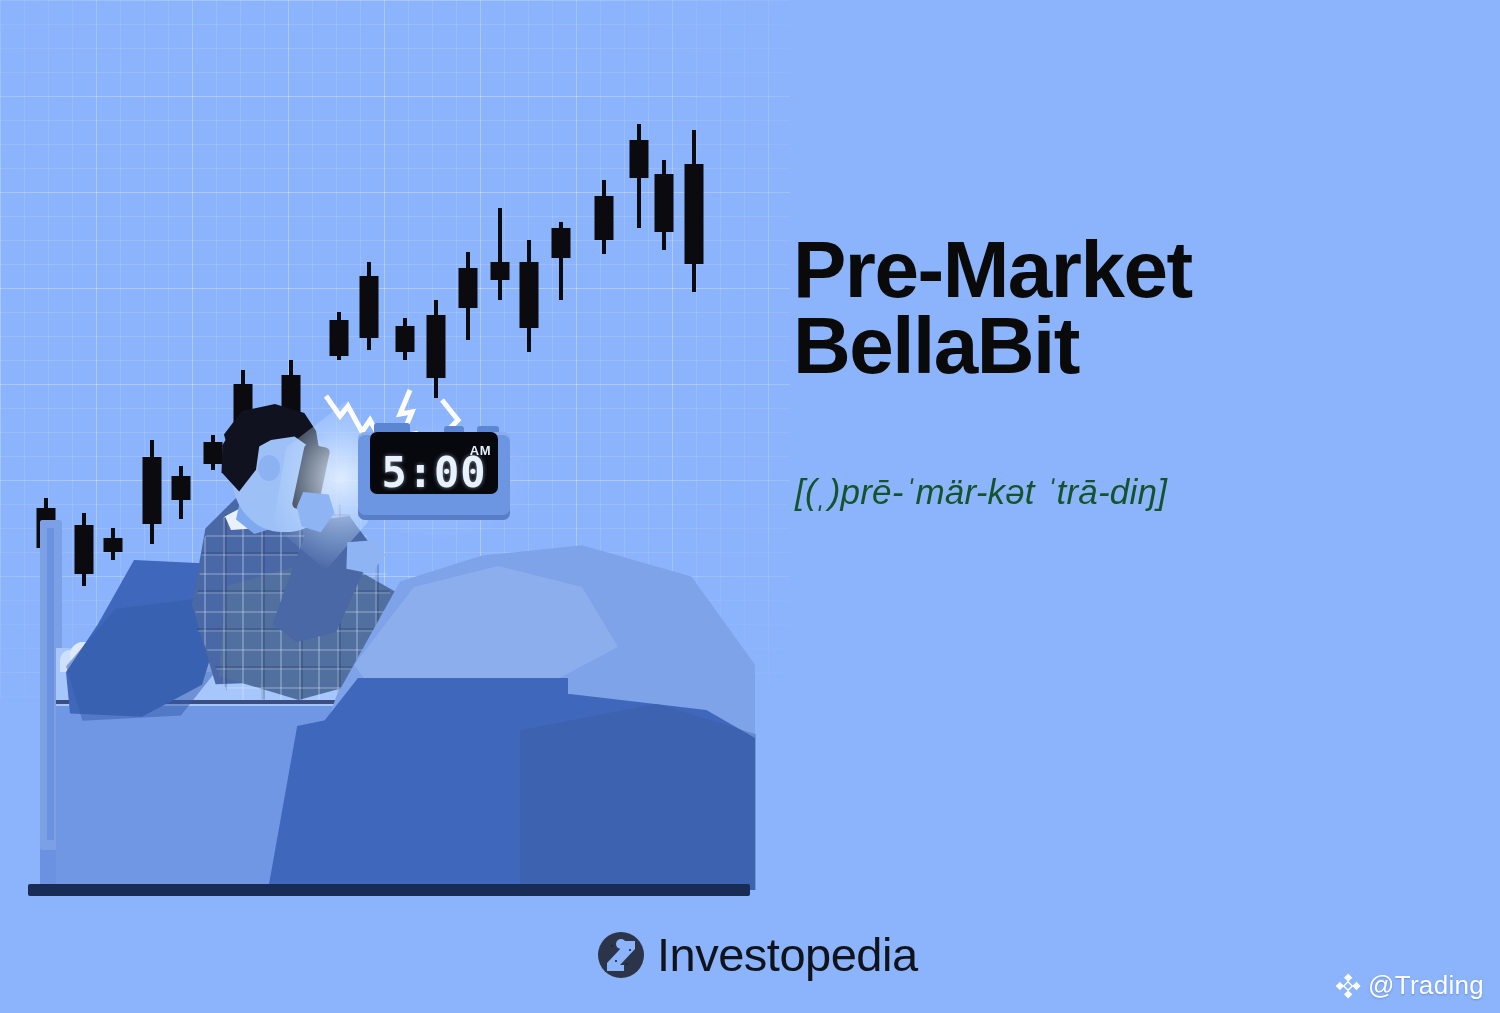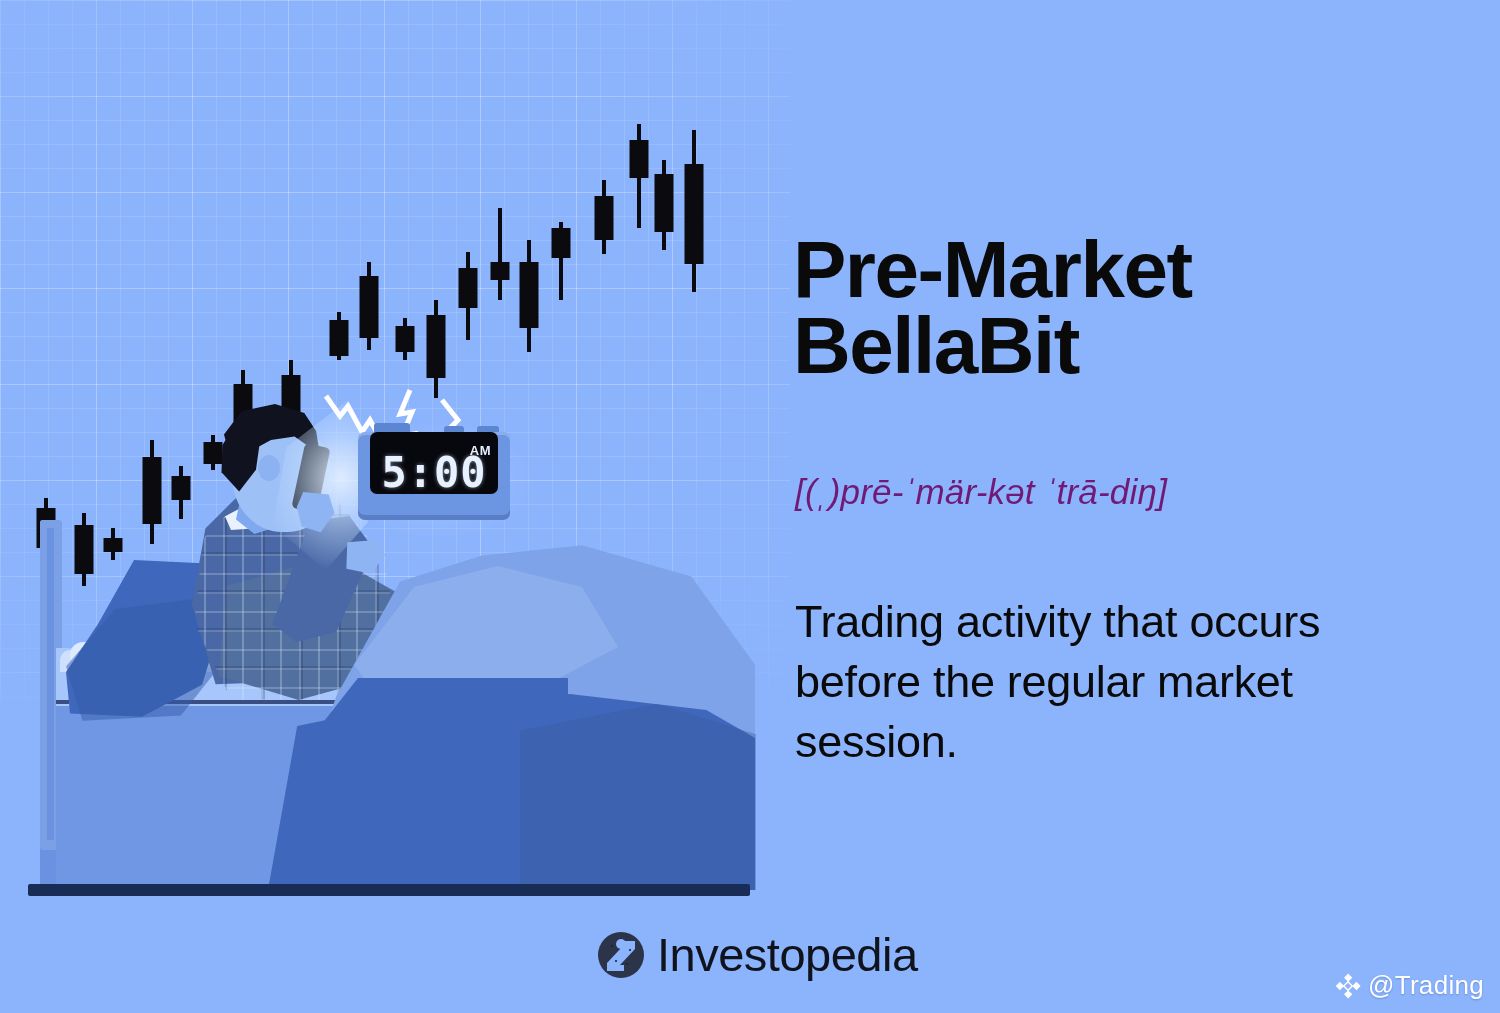--- a/index.html
+++ b/index.html
@@ -33,21 +33,21 @@
   
   .textcol{position:absolute;left:793px;top:0;width:707px;height:1013px;}
   .title{
     position:absolute;left:0;top:188px;width:700px;
     font-size:80px;line-height:.95;font-weight:700;color:#0a0a0a;
     letter-spacing:-1.5px;
     margin-top:44px;
   }
   .pron{
     position:absolute;left:2px;top:472px;
-    font-size:35px;font-style:italic;font-weight:400;color:#701a75;
+    font-size:35px;font-style:italic;font-weight:400;color:#14532d;
     letter-spacing:.2px;white-space:nowrap;
   }
   .defn{
     position:absolute;left:2px;top:592px;width:610px;
     font-size:45px;line-height:1.33;font-weight:400;color:#0a0a0a;
     letter-spacing:-.3px;
   }
 
   
   .logo{position:absolute;left:597px;top:931px;display:flex;align-items:center;gap:12px;}
@@ -321,21 +321,20 @@
       <span class="clock-ampm">AM</span>
     </div>
   </div>
 
   <div class="textcol">
     <h1 class="title">
       <span>Pre-Market</span><br>
       <span>BellaBit</span>
     </h1>
     <div class="pron">[(ˌ)prē-ˈmär-kət ˈtrā-diŋ]</div>
-    <div class="defn">Trading activity that occurs before the regular market session.</div>
   </div>
 
   <div class="logo">
     <svg class="mark" viewBox="0 0 48 48">
       <circle cx="24" cy="24" r="23" fill="#2b3448"></circle>
       <path d="M10 32 L25 16 L21 16 L21 10 L38 10 L38 18 L23 34 L27 34 L27 40 L10 40 Z" fill="#8cb4fd"></path>
       <circle cx="24" cy="13" r="5" fill="#8cb4fd"></circle>
       <circle cx="15" cy="15" r="1.1" fill="#1d2435"></circle>
       <circle cx="33" cy="19" r="1.1" fill="#1d2435"></circle>
       <circle cx="19" cy="30" r="1.1" fill="#1d2435"></circle>

